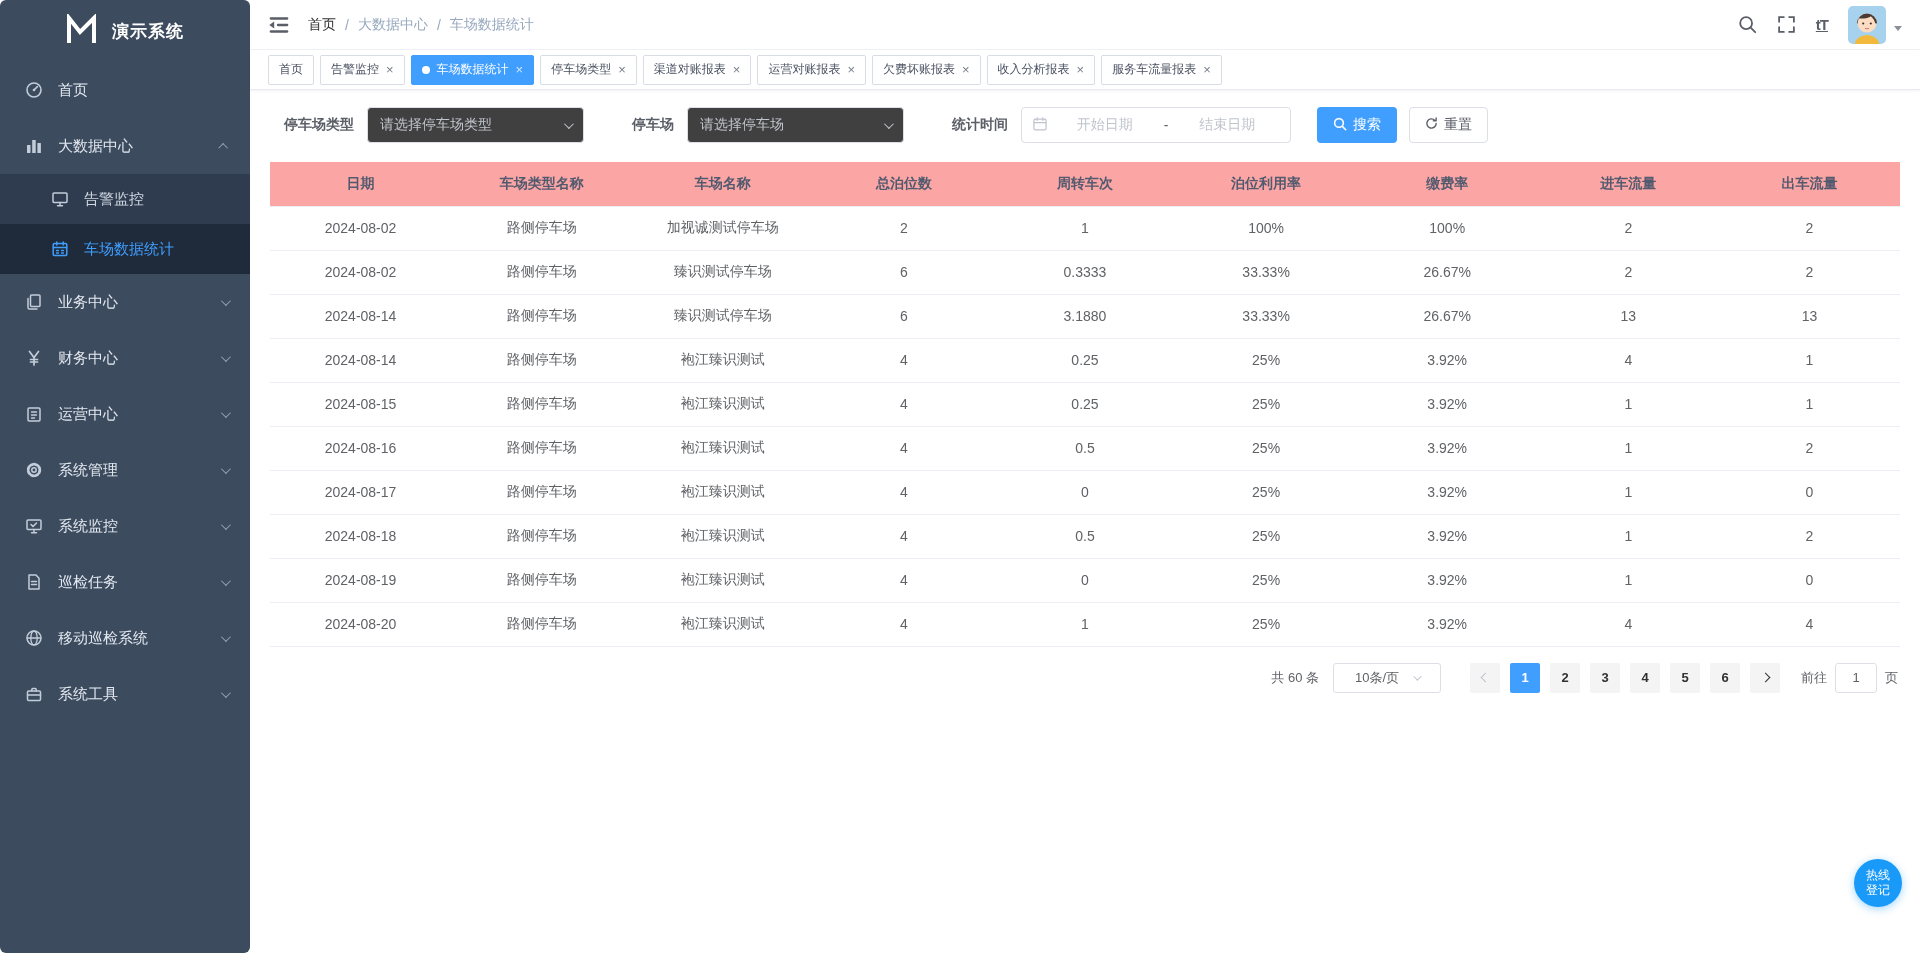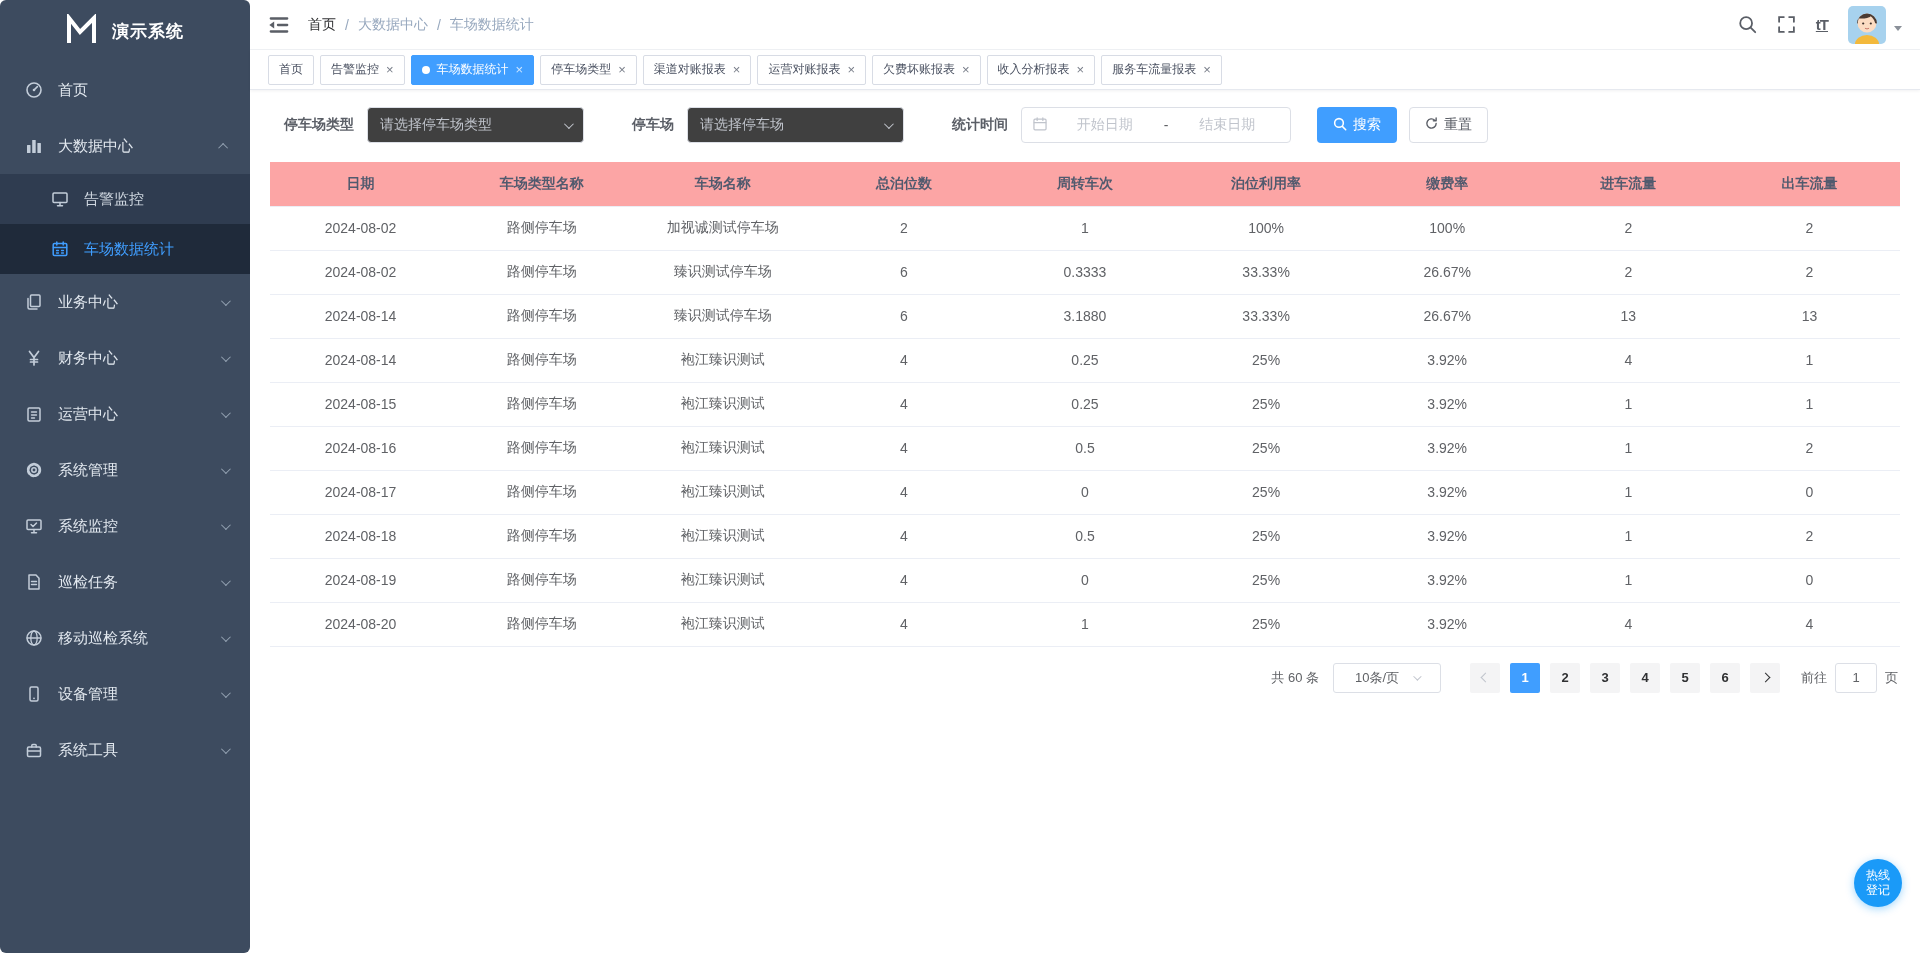--- a/index.html
+++ b/index.html
@@ -214,30 +214,20 @@
         </div>
         <div class="menu-item">
           <span class="mi-icon">
             <svg viewBox="0 0 18 18" width="18" height="18">
               <circle cx="9" cy="9" r="7" stroke="currentColor" fill="none" stroke-linecap="round" stroke-width="1.5"></circle>
               <ellipse cx="9" cy="9" rx="3.2" ry="7" stroke="currentColor" fill="none" stroke-linecap="round" stroke-width="1.3"></ellipse>
               <path d="M2.2 9h13.6" stroke="currentColor" fill="none" stroke-linecap="round" stroke-width="1.3"></path>
             </svg>
           </span>
           <span class="mi-label">移动巡检系统</span>
-          <span class="chev down"></span>
-        </div>
-        <div class="menu-item">
-          <span class="mi-icon">
-            <svg viewBox="0 0 18 18" width="18" height="18">
-              <rect x="5" y="2" width="8" height="14" rx="1.5" stroke="currentColor" fill="none" stroke-linecap="round" stroke-width="1.5"></rect>
-              <circle cx="9" cy="13.3" r=".9" fill="currentColor"></circle>
-            </svg>
-          </span>
-          <span class="mi-label">设备管理</span>
           <span class="chev down"></span>
         </div>
         <div class="menu-item">
           <span class="mi-icon">
             <svg viewBox="0 0 18 18" width="18" height="18">
               <rect x="2.5" y="6" width="13" height="9.5" rx="1.2" stroke="currentColor" fill="none" stroke-linecap="round" stroke-width="1.5"></rect>
               <path d="M6.8 6V4.5a1 1 0 0 1 1-1h2.4a1 1 0 0 1 1 1V6M2.5 10h13" stroke="currentColor" fill="none" stroke-linecap="round" stroke-width="1.5"></path>
             </svg>
           </span>
           <span class="mi-label">系统工具</span>

